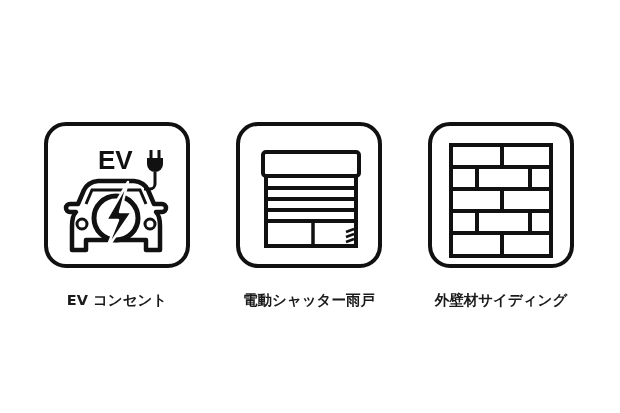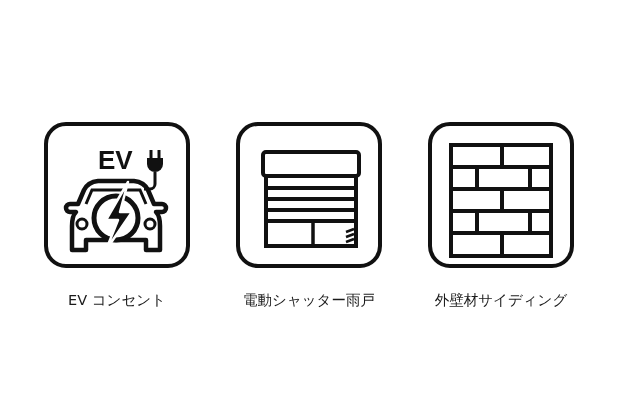--- a/index.html
+++ b/index.html
@@ -5,21 +5,21 @@
   html, body { margin:0; padding:0; background:#ffffff; }
   body { width:620px; height:413px; position:relative; overflow:hidden;
          font-family:"DejaVu Sans", "Liberation Sans", sans-serif; color:#1a1a1a; }
   .icon-box { position:absolute; top:103px; width:146px; height:146px; box-sizing:border-box;
               border:4px solid #111; border-radius:22px; background:#fff;margin-top:19px; }
   .icon-box svg { position:absolute; left:0; top:0; width:138px; height:138px; }
   #ev-box { left:44px; }
   #shutter-box { left:236px; }
   #wall-box { left:428px; }
   .label { position:absolute; top:290px; width:200px; text-align:center;
-           font-size:14.5px; line-height:21px; color:#1a1a1a; }
+           font-size:14.5px; line-height:21px; color:#1a1a1a;font-weight:bold; }
   #ev-label { left:17px; }
   #shutter-label { left:209px; }
   #wall-label { left:401px; }
   .label span { display:block; white-space:nowrap; }
 </style>
 </head>
 <body>
 
 <div class="icon-box" id="ev-box">
   <svg viewBox="0 0 138 138">

